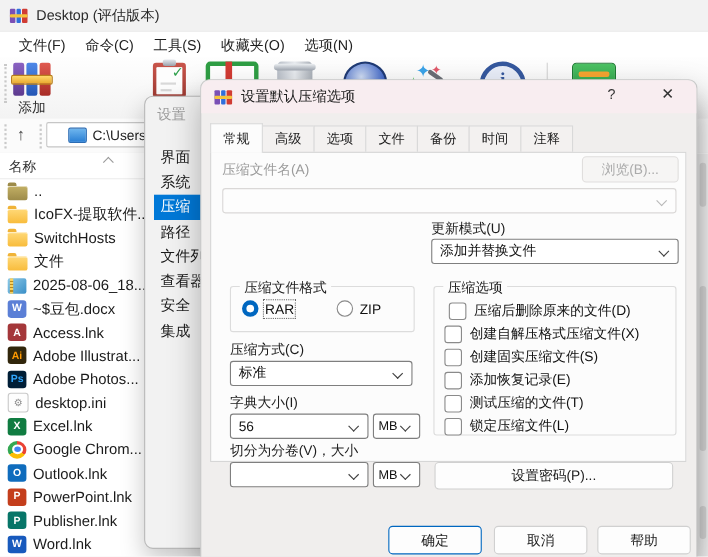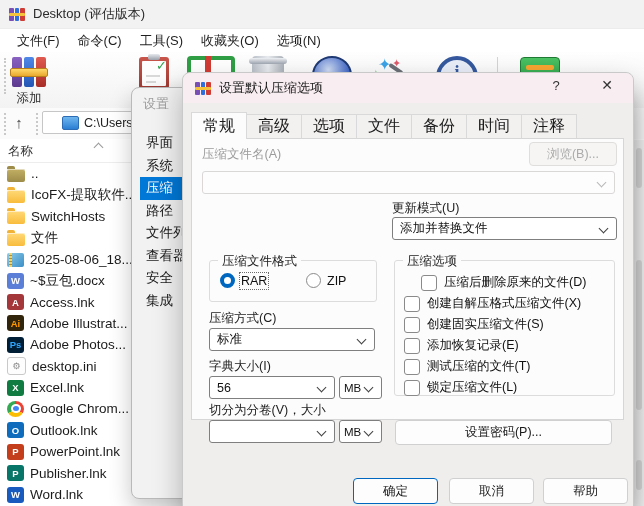--- a/index.html
+++ b/index.html
@@ -97,21 +97,21 @@
   .navitem{height:22.5px;display:flex;align-items:center;padding:0 6px;font-size:13.5px;color:#1a1a1a;white-space:nowrap}
   .navitem.sel{background:#0078d7;color:#fff}
 
   
   .dlg{left:182px;top:72px;width:450px;height:450px;background:#f0eeed;border:1px solid #c9c9c9;border-radius:8px 8px 0 0;box-shadow:0 14px 30px rgba(0,0,0,.28)}
   .dlg .dtitle{position:absolute;left:0;top:0;right:0;height:30px;background:#f8edf0;border-radius:8px 8px 0 0;display:flex;align-items:center}
   .dlg .dtitle .t{font-size:13px;color:#1c1c1c;margin-left:8px}
   .dhelp{position:absolute;right:66px;top:5px;width:22px;height:20px;text-align:center;font-size:13px;color:#333}
   .dclose{position:absolute;right:14px;top:4px;width:24px;height:22px;text-align:center;font-size:14px;color:#333}
   .tabs{position:absolute;left:8px;top:39px;height:27px;display:flex;align-items:flex-end}
-  .tab{height:23px;padding:0 11px;background:#f3f1f0;border:1px solid #d9d9d9;margin-left:-1px;display:flex;align-items:center;font-size:16px;color:#1c1c1c;position:relative}
+  .tab{height:23px;padding:0 11px;background:#f3f1f0;border:1px solid #d9d9d9;margin-left:-1px;display:flex;align-items:center;font-size:12px;color:#1c1c1c;position:relative}
   .tab.sel{height:26px;background:#fcfcfc;border-bottom:none;z-index:3;margin-left:0}
   .page{position:absolute;left:8px;top:65px;width:433px;height:282px;background:#fcfcfc;border:1px solid #d6d6d6;box-sizing:border-box;z-index:2}
   .lab{position:absolute;font-size:12.5px;color:#1c1c1c;white-space:nowrap}
   .lab.dis{color:#9b9b9b}
   .combo{position:absolute;height:23px;background:#fff;border:1px solid #7f7f7f;border-radius:3px;display:flex;align-items:center;padding:0 7px;box-sizing:border-box;font-size:12.5px;color:#111}
   .combo::after{content:"";position:absolute;right:9px;top:7px;width:6px;height:6px;border-right:1.4px solid #404040;border-bottom:1.4px solid #404040;transform:rotate(45deg)}
   .combo.dis{border-color:#dad8d7;background:#fdfdfd}
   .combo.dis::after{border-color:#b9b9b9}
   .btn{position:absolute;background:#fdfdfd;border:1px solid #d0d0d0;border-radius:4px;display:flex;align-items:center;justify-content:center;font-size:12.5px;color:#1b1b1b;box-sizing:border-box}
   .btn.dis{background:#f6f5f4;border-color:#e0dedd;color:#ababab}
@@ -344,21 +344,21 @@
       <span class="lab" style="left:17px;top:219px">字典大小(I)</span>
       <div class="combo" style="left:17px;top:237px;width:126px">
           <span>56</span>
         </div>
       <div class="combo" style="left:147px;top:237px;width:43px;padding:0 4px;font-size:11.5px">
           <span>MB</span>
         </div>
 
       <div class="grp" style="left:202px;top:121px;width:219px;height:134px">
         <span class="glab">压缩选项</span>
-        <div class="cbrow" style="left:26px;top:13px">
+        <div class="cbrow" style="left:13px;top:13px">
             <span class="box"></span>
             <span>压缩后删除原来的文件(D)</span>
           </div>
         <div class="cbrow" style="left:9px;top:34px">
             <span class="box"></span>
             <span>创建自解压格式压缩文件(X)</span>
           </div>
         <div class="cbrow" style="left:9px;top:55px">
             <span class="box"></span>
             <span>创建固实压缩文件(S)</span>

